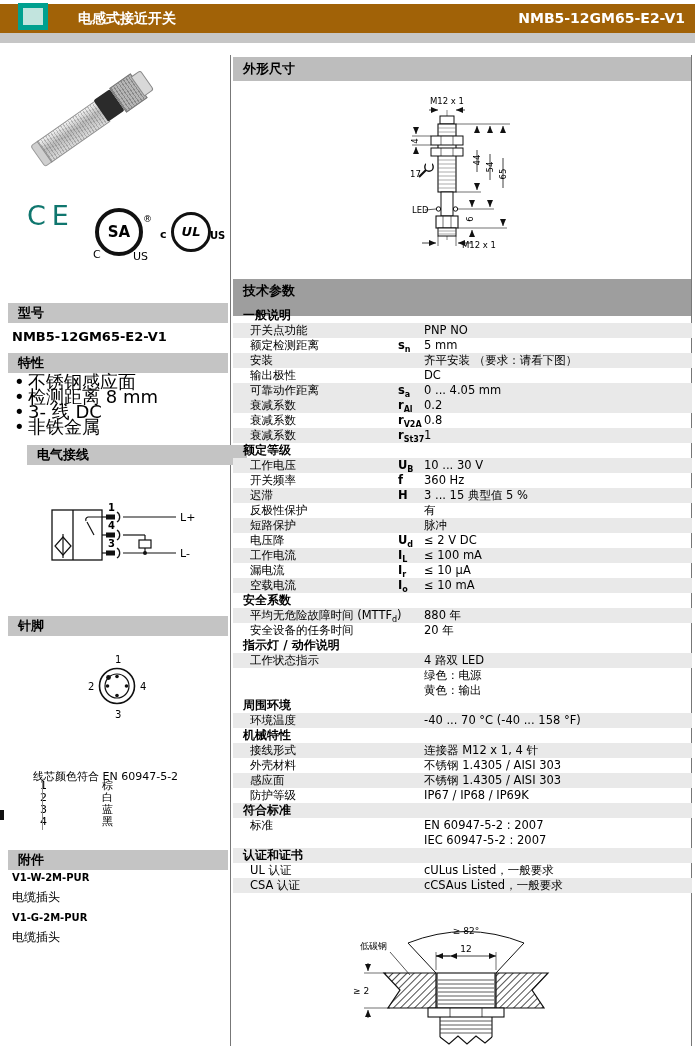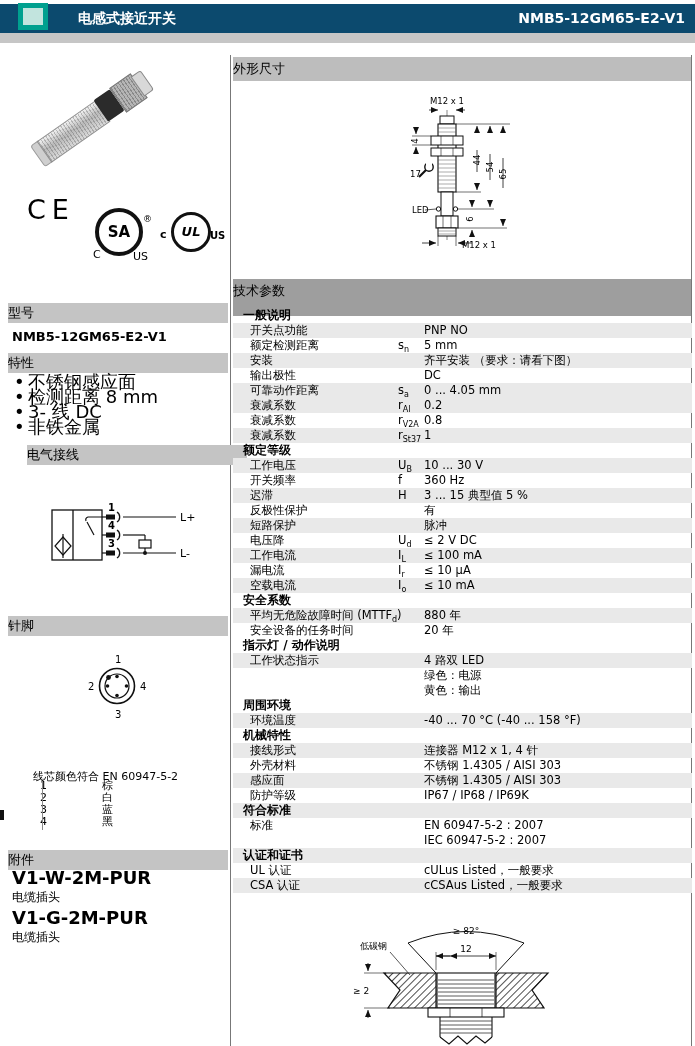--- a/index.html
+++ b/index.html
@@ -1,46 +1,46 @@
 <!DOCTYPE html>
 <html><head>
 <meta charset="utf-8">
 <style>
   html,body{margin:0;padding:0;background:#fff;}
   .page{position:relative;width:695px;height:1046px;background:#fff;overflow:hidden;
         font-family:"DejaVu Sans","Liberation Sans",sans-serif;color:#000;}
   
-  .topbar{position:absolute;left:0;top:4px;width:695px;height:33px;background:#0c4a6e;}
+  .topbar{position:absolute;left:0;top:4px;width:695px;height:33px;background:#a16207;}
   .topbar .tl{position:absolute;left:78px;top:0;height:28px;line-height:28px;color:#fff;font-weight:bold;font-size:14px;}
   .topbar .tr{position:absolute;right:10px;top:0;height:28px;line-height:28px;color:#fff;font-weight:bold;font-size:14px;}
   .brandicon{position:absolute;left:18px;top:3px;width:30px;height:27px;background:#C2E4DE;border:5px solid #00A08F;box-sizing:border-box;z-index:2;}
   .substrip{position:absolute;left:0;top:33px;width:695px;height:10px;background:#C6C6C6;}
   
-  .bar{position:absolute;background:#C4C4C4;font-weight:normal;font-size:13px;height:20px;line-height:20px;
-       box-sizing:border-box;}
+  .bar{position:absolute;background:#C4C4C4;font-weight:bold;font-size:13px;height:20px;line-height:20px;
+       padding-left:10px;box-sizing:border-box;}
   .bar.left{left:8px;width:220px;}
   .bar.right{left:233px;width:458px;}
   .vline{position:absolute;top:55px;width:1px;height:991px;background:#777;}
   
   .modelval{position:absolute;left:12px;top:329px;font-weight:bold;font-size:13px;}
   .feat{position:absolute;left:12px;top:374px;width:210px;}
   .feat .fi{font-size:18px;line-height:15px;position:relative;padding-left:16px;}
   .feat .fi:before{content:"\2022";position:absolute;left:2px;}
   .pinnote{position:absolute;left:33px;top:769px;font-size:11px;}
   .ctable{position:absolute;left:36px;top:780px;width:120px;}
   .crow{font-size:11px;line-height:12px;position:relative;height:12px;}
   .crow .n{position:absolute;left:4px;}
   .crow .c{position:absolute;left:66px;}
   .cdiv{position:absolute;left:42px;top:781px;width:1px;height:49px;background:#888;}
   .acc{position:absolute;left:12px;top:866px;width:210px;}
-  .acc .an{font-weight:bold;font-size:18px;line-height:20px;margin-top:2px;}
+  .acc .an{font-weight:bold;font-size:10px;line-height:20px;margin-top:2px;}
   .acc .ad{font-size:12px;line-height:18px;}
   .edgetick{position:absolute;left:0;top:810px;width:4px;height:10px;background:#111;}
   
-  .ce{position:absolute;left:27px;top:194px;font-size:27px;letter-spacing:6px;color:#000000;}
+  .ce{position:absolute;left:27px;top:200px;font-size:27px;letter-spacing:6px;color:#0f766e;}
   .csa{position:absolute;left:93px;top:206px;width:70px;height:56px;}
   .csa .circ{position:absolute;left:2px;top:2px;width:40px;height:40px;border:4px solid #111;border-radius:50%;
              text-align:center;font-weight:bold;font-size:15px;line-height:40px;}
   .csa .r{position:absolute;left:50px;top:8px;font-size:9px;}
   .csa .cc{position:absolute;left:0px;top:42px;font-size:11px;}
   .csa .us{position:absolute;left:40px;top:44px;font-size:11px;}
   .ul{position:absolute;left:160px;top:212px;width:64px;height:44px;}
   .ul .circ{position:absolute;left:11px;top:0;width:34px;height:34px;border:3px solid #111;border-radius:50%;
             text-align:center;font-weight:bold;font-style:italic;font-size:13px;line-height:34px;}
   .ul .cc{position:absolute;left:0;top:16px;font-size:11px;font-weight:bold;}
@@ -55,21 +55,21 @@
   .photo .band{position:absolute;left:78px;top:1px;width:20px;height:26px;background:#2b2b2b;border-radius:2px;}
   .photo .knurl{position:absolute;left:98px;top:0px;width:24px;height:28px;background:#b5b5b5;border:1px solid #777;
     background-image:repeating-linear-gradient(90deg,rgba(0,0,0,.25) 0 1px,transparent 1px 3px);}
   .photo .nut{position:absolute;left:122px;top:3px;width:10px;height:22px;background:#d8d8d8;border:1px solid #888;border-radius:0 3px 3px 0;}
   
   .tech{position:absolute;left:233px;top:308px;width:459px;}
   .trow{position:relative;height:15px;font-size:11.5px;line-height:15px;}
   .trow.shaded{background:#E9E9E9;}
   .thead{font-weight:bold;padding-left:10px;box-sizing:border-box;font-size:12px;}
   .tlabel{position:absolute;left:17px;white-space:nowrap;}
-  .tsym{position:absolute;left:165px;white-space:nowrap;}
+  .tsym{position:absolute;left:165px;white-space:nowrap;font-weight:bold;}
   .tval{position:absolute;left:191px;white-space:nowrap;}
   sub{font-size:8px;}
   svg text{font-family:"DejaVu Sans","Liberation Sans",sans-serif;}
 </style>
 </head>
 <body>
 
 <div class="page">
 
   <div class="topbar">

